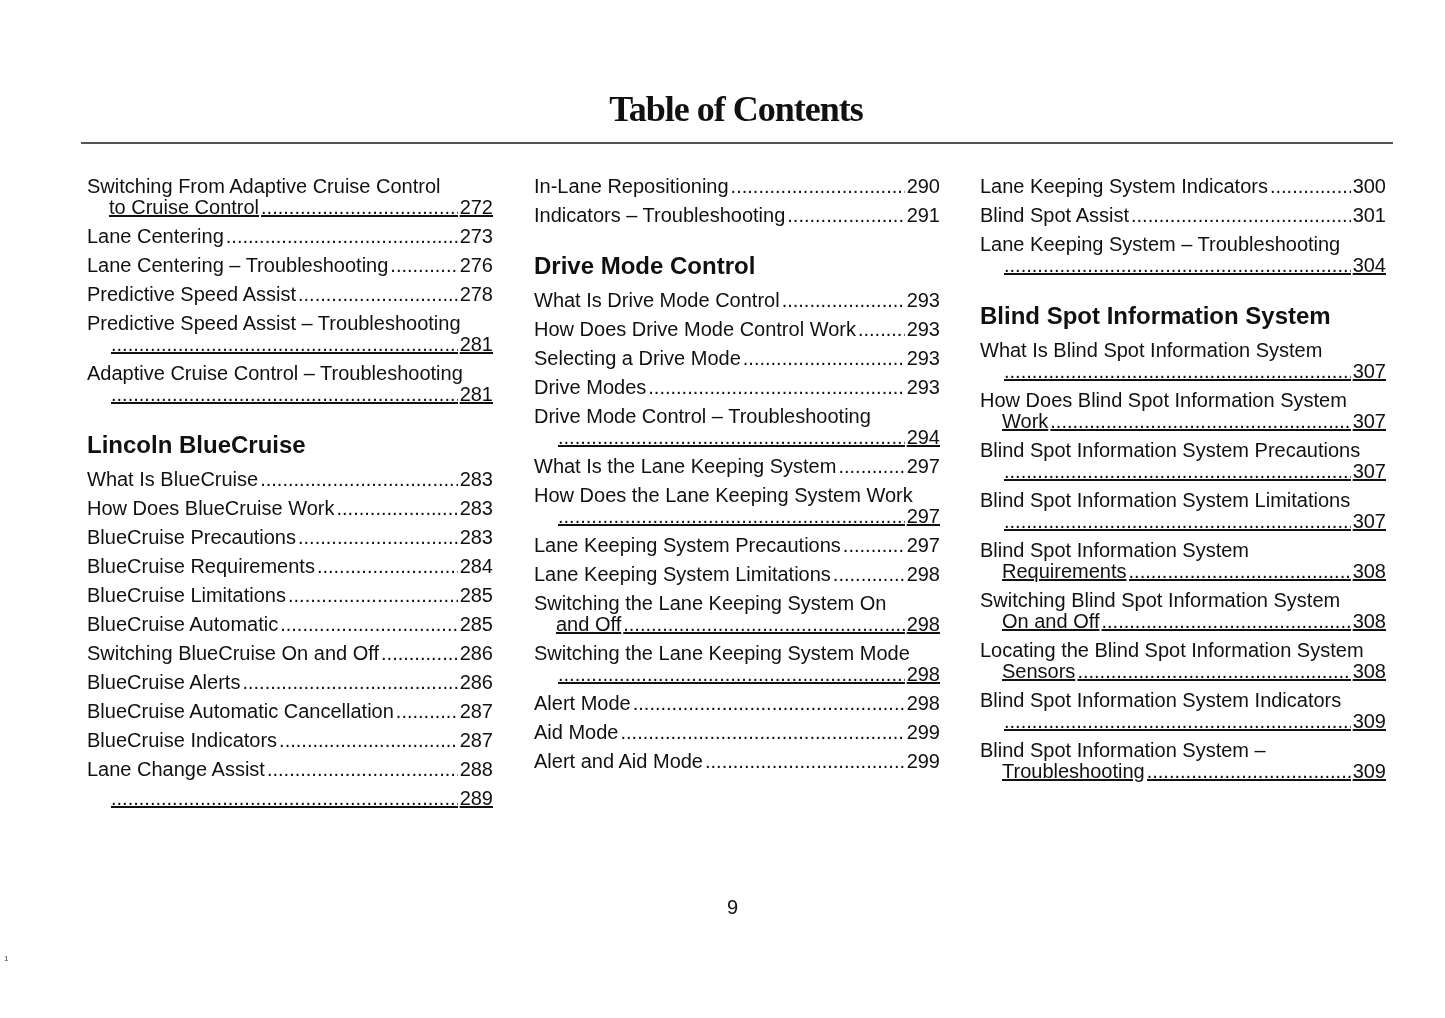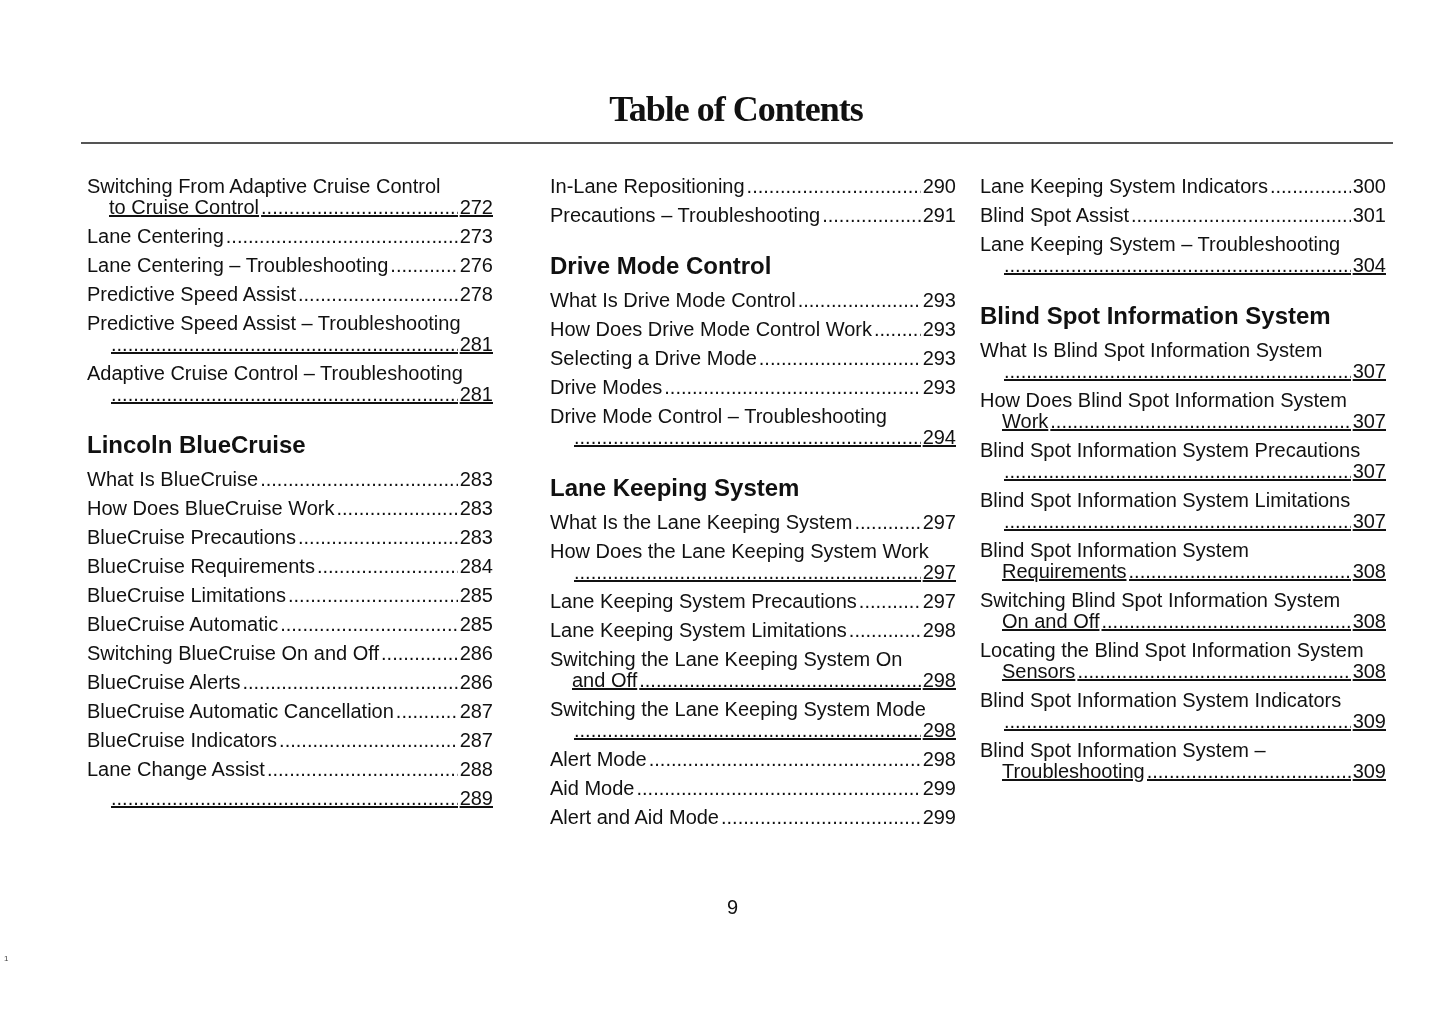--- a/index.html
+++ b/index.html
@@ -1,21 +1,21 @@
 <!DOCTYPE html>
 <html><head>
 <meta charset="utf-8">
 <style>
   html, body { margin: 0; padding: 0; background: #ffffff; }
   body { width: 1445px; height: 1018px; position: relative; overflow: hidden; color: #111; font-family: "Liberation Sans", sans-serif; }
   .title { position: absolute; left: 0; width: 1472px; top: 88px; text-align: center; font-family: "Liberation Serif", serif; font-size: 36px; font-weight: bold; letter-spacing: -1px; color: #111; }
   .rule { position: absolute; left: 81px; top: 142px; width: 1312px; height: 2px; background: #555; }
   .col { position: absolute; top: 176px; width: 406px; }
   .col1 { left: 87px; }
-  .col2 { left: 534px; margin-left: 16px; }
+  .col2 { left: 534px; }
   .col3 { left: 980px; }
   .entry { font-size: 20px; line-height: 21px; margin-bottom: 8px; }
   .entry .l1 { white-space: nowrap; }
   .entry .l2 { display: flex; padding-left: 22px; white-space: nowrap; text-decoration: underline; }
   .entry.single { display: flex; white-space: nowrap; }
   .dots { flex: 1; overflow: hidden; white-space: nowrap; margin: 0 2px; }
   .dots::before { content: "................................................................................................................................................................................................"; letter-spacing: 0px; }
   .page { text-align: center; }
   .heading { font-size: 24px; font-weight: bold; margin-top: 26px; margin-bottom: 10px; line-height: 28px; }
   .page-number { position: absolute; left: 727px; top: 896px; font-size: 20px; }
@@ -128,21 +128,21 @@
       </div>
     </div>
   </div>
 <div class="col col2">
     <div class="entry single">
       <span class="txt">In-Lane Repositioning</span>
       <span class="dots"></span>
       <span class="page">290</span>
     </div>
     <div class="entry single">
-      <span class="txt">Precautions – Troubleshooting</span>
+      <span class="txt">Indicators – Troubleshooting</span>
       <span class="dots"></span>
       <span class="page">291</span>
     </div>
     <div class="heading">Drive Mode Control</div>
     <div class="entry single">
       <span class="txt">What Is Drive Mode Control</span>
       <span class="dots"></span>
       <span class="page">293</span>
     </div>
     <div class="entry single">
@@ -160,21 +160,20 @@
       <span class="dots"></span>
       <span class="page">293</span>
     </div>
     <div class="entry">
       <div class="l1">Drive Mode Control – Troubleshooting</div>
       <div class="l2">
         <span class="dots"></span>
         <span class="page">294</span>
       </div>
     </div>
-    <div class="heading">Lane Keeping System</div>
     <div class="entry single">
       <span class="txt">What Is the Lane Keeping System</span>
       <span class="dots"></span>
       <span class="page">297</span>
     </div>
     <div class="entry">
       <div class="l1">How Does the Lane Keeping System Work</div>
       <div class="l2">
         <span class="dots"></span>
         <span class="page">297</span>

